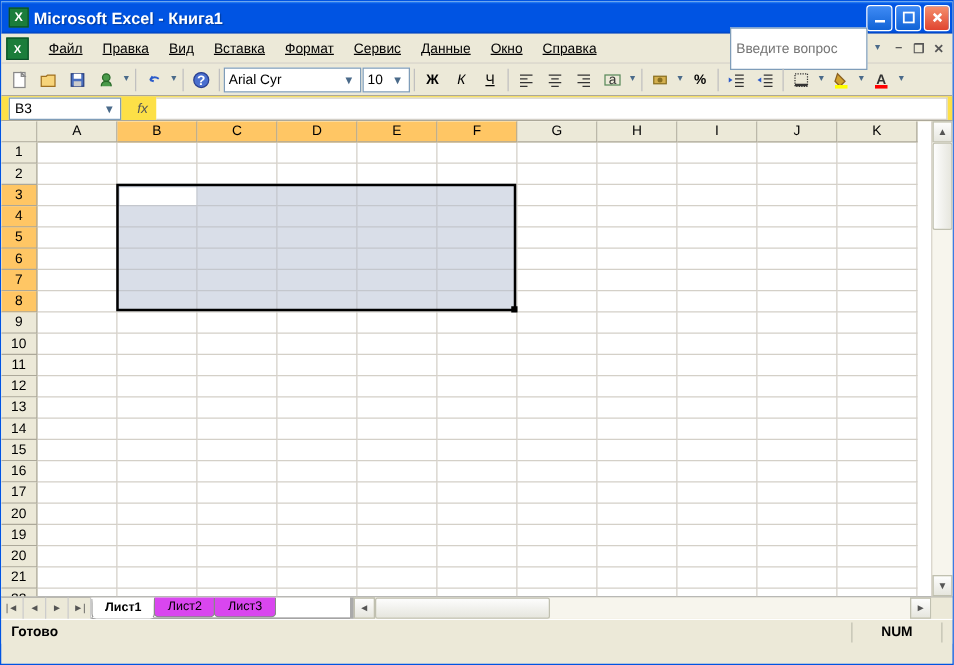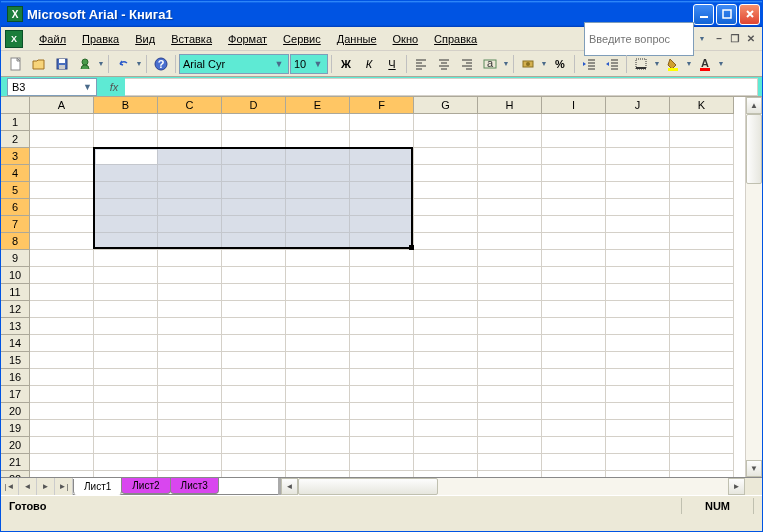--- a/index.html
+++ b/index.html
@@ -15,26 +15,26 @@
 .menu-icon { width: 18px; height: 18px; background: #1b7d3b; color: white; display: flex; align-items: center; justify-content: center; font-size: 9px; font-weight: bold; margin-right: 8px; border:1px solid #0a5028;}
 .menu-item { padding: 2px 8px; cursor: default; }
 .menu-item u { text-decoration: underline; }
 .menubar .spacer { flex: 1; }
 .help-input { width: 110px; height: 34px; border: 1px solid #7f9db9; background: white; color: #999; padding: 0 4px; margin-right: 4px;}
 .doc-btns { display: flex; gap: 2px; align-items: center; margin-left:6px;}
 .doc-btn { width: 14px; height: 14px; display: flex; align-items: center; justify-content: center; font-size: 10px; font-weight: bold; color: #555; cursor:default;}
 .toolbar { height: 26px; background: #ece9d8; display: flex; align-items: center; padding: 0 4px; gap: 1px; border-bottom: 1px solid #aca899;}
 .tbtn { width: 22px; height: 22px; display: flex; align-items: center; justify-content: center; cursor: default; border-radius:2px;}
 .tsep { width: 1px; height: 18px; background: #c0c0c0; margin: 0 2px; }
-.tcombo { height: 20px; border: 1px solid #7f9db9; background: #5eead4; display: flex; align-items: center; padding: 0 3px; }
+.tcombo { height: 20px; border: 1px solid #7f9db9; background: #ffffff; display: flex; align-items: center; padding: 0 3px; }
 .tcombo .dd { width: 12px; text-align: center; color: #4a6a8a; font-size:9px;}
 .font-combo{width:110px;}
 .size-combo{width:38px;}
 .tdd{width:8px;font-size:7px;color:#4a6a8a;text-align:center;}
-.formulabar { height: 20px; background: #5eead4; display: flex; align-items: center; border-bottom: 1px solid #aca899; }
+.formulabar { height: 20px; background: #fde047; display: flex; align-items: center; border-bottom: 1px solid #aca899; }
 .namebox { width: 90px; height: 18px; border: 1px solid #7f9db9; background: white; padding: 0 4px; display: flex; align-items: center; margin-left:6px;}
 .namebox .dd{width:12px;text-align:right;color:#4a6a8a;font-size:9px;margin-left:auto;}
 .fx { width: 22px; text-align: center; font-style: italic; color: #555; margin-left:6px;}
 .formula-input { flex: 1; height: 18px; border: 1px solid #d4d0c8; border-left:none; background: white; margin-right:4px;}
 .grid-area { position: relative; height: 380px; background: white; display: flex; }
 .grid-main { flex: 1; overflow: hidden; position: relative; }
 .col-headers { display: flex; height: 17px; position:relative;}
 .corner { width: 29px; height: 17px; background: #ece9d8; border-right: 1px solid #aca899; border-bottom: 1px solid #aca899; flex-shrink:0;}
 .col-h { width: 64px; height: 17px; background: #ece9d8; border-right: 1px solid #aca899; border-bottom: 1px solid #aca899; text-align: center; line-height: 16px; flex-shrink:0;}
 .col-h.sel { background: #ffc664; }
@@ -48,39 +48,39 @@
 .selection .handle { position: absolute; width: 5px; height: 5px; background: black; right: -3px; bottom: -3px; }
 .vscroll { width: 17px; background: #ece9d8; border-left: 1px solid #d4d0c8; display: flex; flex-direction: column; }
 .sbtn { height: 17px; background: linear-gradient(#fdfdfd,#e6e6de); border: 1px solid #c0c0b0; display: flex; align-items: center; justify-content: center; font-size: 8px; color:#555;}
 .vtrack { flex: 1; background: #f7f5ed; position: relative;}
 .vthumb { position: absolute; top: 0; left: 0; right: 0; height: 70px; background: linear-gradient(to right,#fdfdfd,#e6e6de); border: 1px solid #c0c0b0; border-radius:2px;}
 .sheet-tabs-row { height: 18px; display: flex; align-items: stretch; background: #ece9d8; border-top:1px solid #888;}
 .tab-nav { display: flex; width:72px;}
 .tab-nav-btn { width: 18px; display: flex; align-items: center; justify-content: center; font-size: 8px; color:#555; border-right:1px solid #ccc;}
 .tabs { display: flex; align-items: flex-end; background:white; border-bottom:1px solid #888;}
 .tab { padding: 1px 10px; background: #fff; border: 1px solid #888; border-top: none; margin-right: -1px; position: relative; border-radius: 0 0 4px 4px; font-size:10px;height:16px;line-height:14px;}
-.tab.active { background: #fff; font-weight: normal; z-index: 2; border-bottom:1px solid white; margin-bottom:-1px;}
+.tab.active { background: #fff; font-weight: bold; z-index: 2; border-bottom:1px solid white; margin-bottom:-1px;}
 .tab.inactive { background: #d946ef; }
 .tab-gap{width:60px;background:white;border-bottom:1px solid #888;}
 .hscroll-container{flex:1;display:flex;background:#ece9d8;border-left:3px solid #aaa;}
 .hbtn{width:17px;background:linear-gradient(#fdfdfd,#e6e6de);border:1px solid #c0c0b0;display:flex;align-items:center;justify-content:center;font-size:8px;color:#555;}
 .htrack{flex:1;background:#f7f5ed;position:relative;}
 .hthumb{position:absolute;left:0;top:0;bottom:0;width:140px;background:linear-gradient(#fdfdfd,#e6e6de);border:1px solid #c0c0b0;border-radius:2px;}
 .hscroll-corner{width:17px;background:#ece9d8;}
 .statusbar { height: 20px; background: #ece9d8; display: flex; align-items: center; padding: 0 8px; border-top: 1px solid #fff; font-weight: bold;}
 .statusbar .status-text { flex: 1; }
 .statusbar .num { width: 73px; text-align: center; border-left:1px solid #c0c0b0;border-right:1px solid #c0c0b0;height:16px;line-height:16px;}
 svg{display:block;}
 </style>
 </head>
 <body>
 
 <div class="titlebar">
   <div class="app-icon">X</div>
-  <div class="title">Microsoft Arial - Книга1</div>
+  <div class="title">Microsoft Excel - Книга1</div>
   <div class="win-btns">
     <div class="win-btn win-min">
         <svg width="10" height="10">
           <rect x="1" y="7" width="8" height="2" fill="white"></rect>
         </svg>
       </div>
     <div class="win-btn win-max">
         <svg width="10" height="10">
           <rect x="1" y="1" width="8" height="8" fill="none" stroke="white" stroke-width="1.5"></rect>
         </svg>

